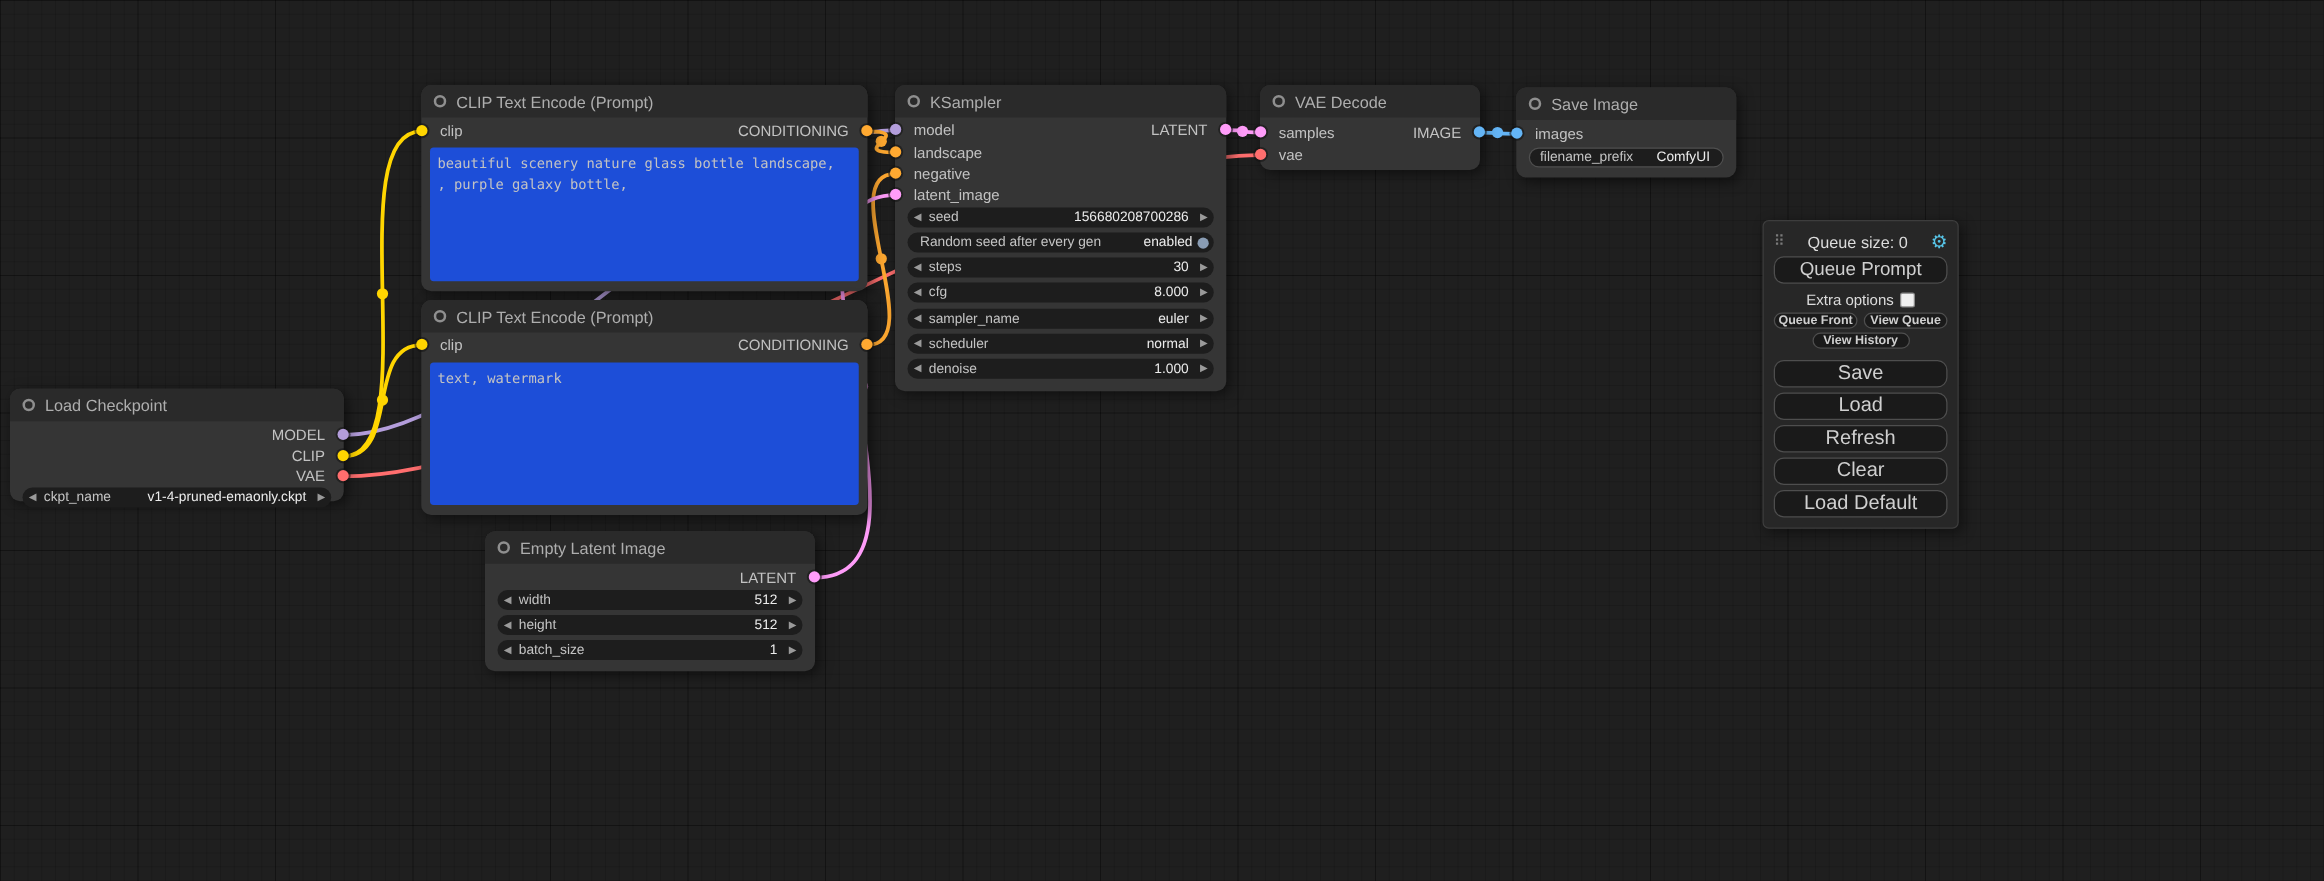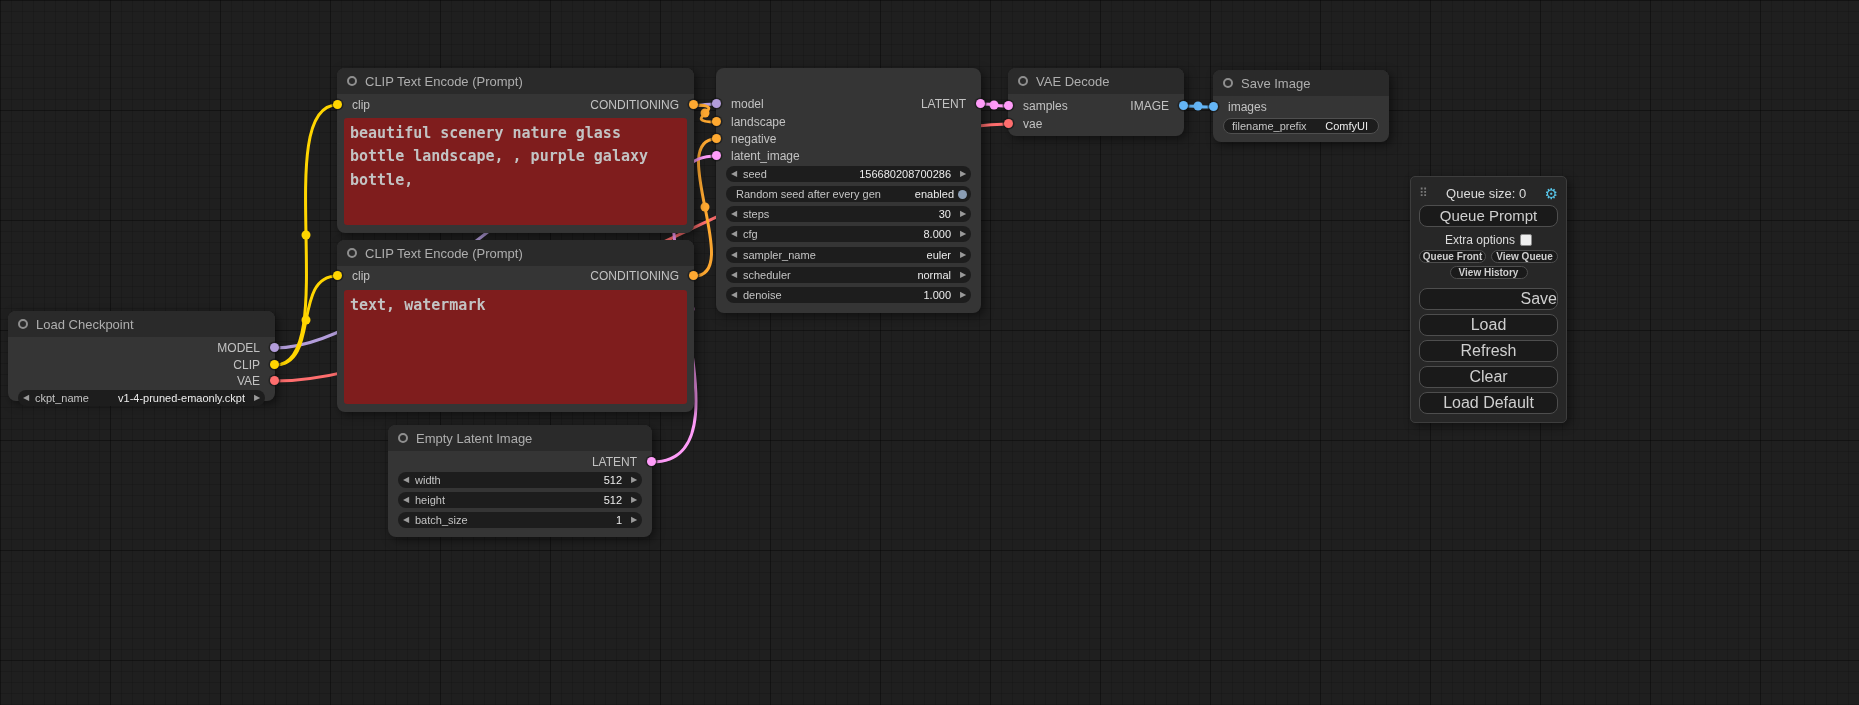--- a/index.html
+++ b/index.html
@@ -42,24 +42,24 @@
 
   .widget{position:absolute;left:10px;right:10px;height:16px;background:#1d1d1d;
         border-radius:8px;display:flex;align-items:center;font-size:11px;color:#c6c6c6;
         box-sizing:border-box;}
   .widget.bordered{border:1px solid #4f4f4f;}
   .w-arrow{width:16px;text-align:center;font-size:8px;color:#9a9a9a;line-height:16px;flex:0 0 auto;}
   .w-label{margin-left:1px;color:#c4c4c4;white-space:nowrap;}
   .w-value{margin-left:auto;margin-right:4px;color:#ececec;white-space:nowrap;}
   .toggle-knob{width:9px;height:9px;border-radius:50%;background:#8a9db4;margin-right:4px;flex:0 0 auto;}
 
-  .prompt-box{position:absolute;left:7px;right:7px;top:50px;bottom:8px;background:#7f1d1d;
+  .prompt-box{position:absolute;left:7px;right:7px;top:50px;bottom:8px;background:#1d4ed8;
         border-radius:3px;padding:4px 6px;color:#c3c3c3;
-        font-family:"DejaVu Sans Mono",monospace;font-size:15px;line-height:1.55;
-        white-space:pre-wrap;overflow:hidden;box-sizing:border-box;font-weight:bold;}
+        font-family:"DejaVu Sans Mono",monospace;font-size:11px;line-height:1.55;
+        white-space:pre-wrap;overflow:hidden;box-sizing:border-box;}
 
   .menu{position:absolute;left:1410px;top:176px;width:157px;z-index:3;background:#272727;
         border:1px solid #3d3d3d;border-radius:5px;box-shadow:3px 3px 10px rgba(0,0,0,.45);
         padding:6px 8px 8px;box-sizing:border-box;}
   .menu-header{display:flex;align-items:center;height:20px;color:#dcdcdc;font-size:13px;}
   .drag-handle{color:#7a7a7a;font-size:12px;cursor:move;flex:0 0 auto;}
   .queue-size{flex:1;text-align:center;}
   .gear{color:#57c5e8;font-size:15px;line-height:15px;flex:0 0 auto;cursor:pointer;}
   .menu-btn{display:block;width:100%;background:#1a1a1a;border:1px solid #4e4e4e;border-radius:8px;
         color:#cfcfcf;text-align:center;box-sizing:border-box;height:22px;line-height:20px;
@@ -67,21 +67,21 @@
   .menu-btn.primary{margin-top:2px;font-size:15px;}
   .menu-btn.small{height:13px;line-height:11px;font-size:10px;border-radius:7px;font-weight:bold;}
   .extra-row{display:flex;align-items:center;justify-content:center;margin-top:6px;height:13px;
         color:#dcdcdc;font-size:12px;gap:5px;}
   .checkbox{width:10px;height:10px;background:#efefef;border:1px solid #8a8a8a;border-radius:2px;}
   .small-row{display:flex;gap:5px;margin-top:4px;}
   .small-row .menu-btn{flex:1;}
   .history-btn{width:78px;margin:3px auto 0;}
   .stack{margin-top:9px;}
   .stack .menu-btn{margin-top:4px;}
-  .stack .menu-btn:first-child{margin-top:0;text-align:right;}
+  .stack .menu-btn:first-child{margin-top:0;}
 </style>
 </head>
 <body>
 
 <div class="canvas">
 
   <svg class="wires" width="1859" height="705" viewBox="0 0 1859 705">
     <path d="M275 348 C402 348 589 104 716 104" stroke="#B39DDB"></path>
     <path d="M275 365 C342 365 270 105 337 105" stroke="#FFD500"></path>
     <path d="M275 365 C320 365 292 276 337 276" stroke="#FFD500"></path>
@@ -179,20 +179,24 @@
     </div>
     <div class="widget" style="top:87px;">
       <span class="w-arrow">◀</span>
       <span class="w-label">batch_size</span>
       <span class="w-value">1</span>
       <span class="w-arrow">▶</span>
     </div>
   </div>
 
   <div class="node" style="left:716px;top:68px;width:265px;height:245px;">
+    <div class="node-title">
+      <span class="title-dot"></span>
+      <span>KSampler</span>
+    </div>
     <div class="slot-row" style="top:28px;">
       <span class="slot-dot in c-model"></span>
       <span class="slot-label in">model</span>
       <span class="slot-label out">LATENT</span>
       <span class="slot-dot out c-latent"></span>
     </div>
     <div class="slot-row" style="top:46px;">
       <span class="slot-dot in c-cond"></span>
       <span class="slot-label in">landscape</span>
     </div>

